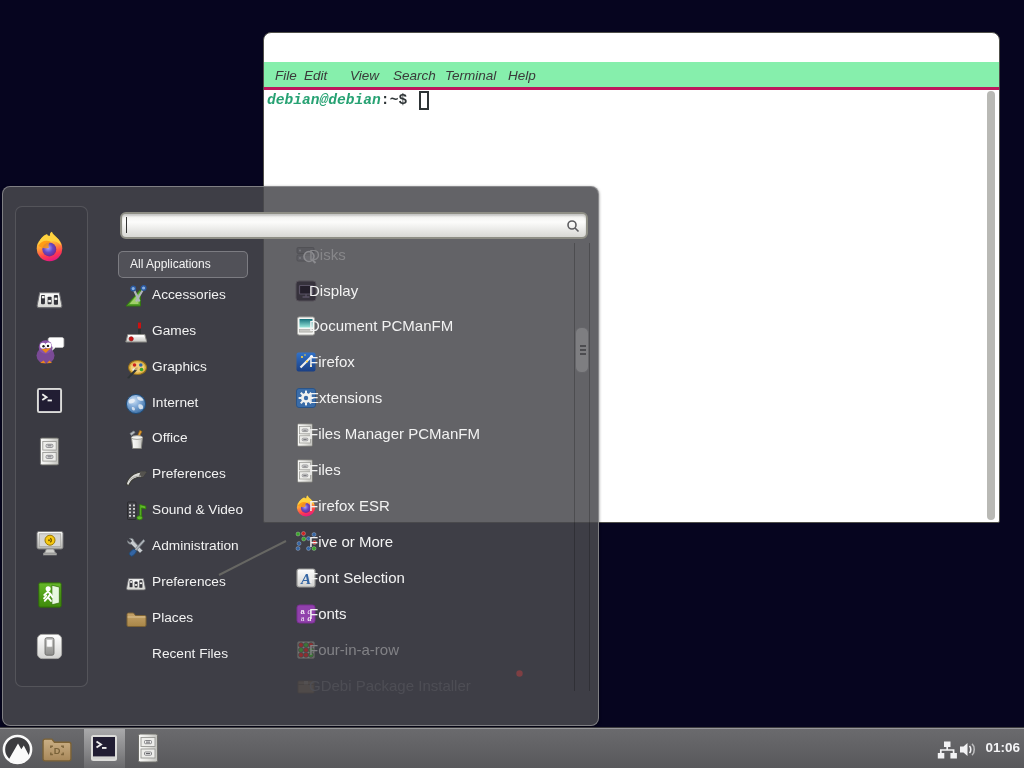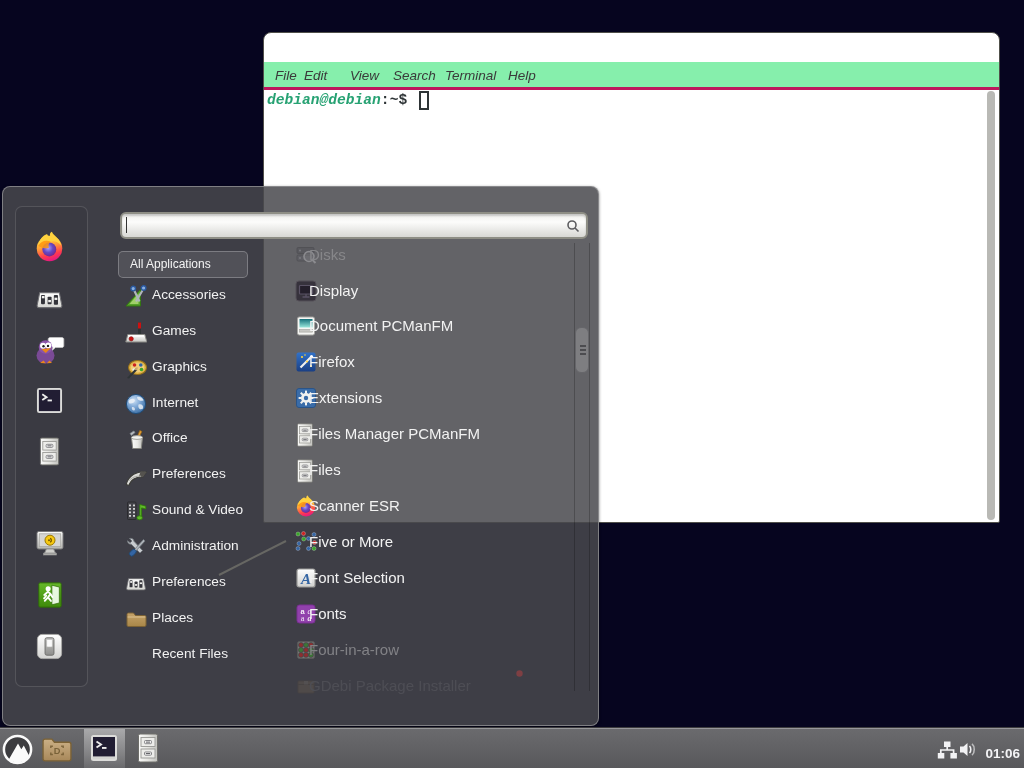--- a/index.html
+++ b/index.html
@@ -69,21 +69,21 @@
           border-left:1px solid rgba(0,0,0,0.22);
           border-right:1px solid rgba(0,0,0,0.22); }
   #menuthumb { position:absolute; left:572px; top:140px; width:14px; height:46px;
           background:#7e7e81; border-radius:6px; border:1px solid #66666a; }
 
   
   #taskbar { position:absolute; left:0; top:727px; width:1024px; height:41px;
           background:linear-gradient(#6b6b6e,#58585b);
           border-top:1px solid #3c3c3e;
           box-shadow:inset 0 1px 0 #97979a; }
-  #clock { position:absolute; right:4px; top:18px; font-size:13.5px;
+  #clock { position:absolute; right:4px; top:12px; font-size:13.5px;
           font-weight:bold; color:#f4f4f6; }
 </style>
 </head>
 <body>
 
 <div id="term">
   <div class="menubar">
     <span style="left:11px">File</span>
     <span style="left:40px">Edit</span>
     <span style="left:86px">View</span>
@@ -399,21 +399,21 @@
               <stop offset="0%" stop-color="#aa9fff"></stop>
               <stop offset="55%" stop-color="#6549c3"></stop>
               <stop offset="100%" stop-color="#722a91"></stop>
             </radialGradient>
           </defs>
 <circle cx="16" cy="18" r="13.2" fill="url(#ffo22)"></circle>
 <circle cx="15.8" cy="19" r="7.2" fill="url(#ffp22)"></circle>
 <path d="M4.5 15 C5.5 9 9 4.8 13.5 3.2 C14 5 15.2 5.6 16.6 5 C16 2.8 17 1.2 18.5 0.8 C19.5 3.4 21.5 4.8 23.5 6.6 C26 8.9 27.6 11.8 27.8 15 C24.8 10.8 20.3 10 17.2 11.2 C12 8.8 7.5 10.8 4.5 15 Z" fill="#ffd23e"></path>
 <path d="M4.5 15 C7.5 10.8 12 8.8 17.2 11.2 C15 13 14.4 15.2 15.4 17.2 C11 18.4 7 17.4 4.6 15.6 Z" fill="#ff980e" opacity="0.85"></path>
 </svg>
-        <span class="txt">Scanner ESR</span>
+        <span class="txt">Firefox ESR</span>
       </div>
 <div class="app" style="top:337px">
         <svg width="22" height="22" viewBox="0 0 22 22">
           <circle cx="3" cy="3" r="2" fill="#3aa62a" stroke="rgba(255,255,255,0.5)" stroke-width="0.5"></circle>
           <circle cx="8.5" cy="2.5" r="2" fill="#cc2222" stroke="rgba(255,255,255,0.5)" stroke-width="0.5"></circle>
           <circle cx="19" cy="3.5" r="2" fill="#3465a4" stroke="rgba(255,255,255,0.5)" stroke-width="0.5"></circle>
           <circle cx="8.7" cy="8" r="2" fill="#3aa62a" stroke="rgba(255,255,255,0.5)" stroke-width="0.5"></circle>
           <circle cx="13.5" cy="7.5" r="2" fill="#3465a4" stroke="rgba(255,255,255,0.5)" stroke-width="0.5"></circle>
           <circle cx="4" cy="12.5" r="2" fill="#3465a4" stroke="rgba(255,255,255,0.5)" stroke-width="0.5"></circle>
           <circle cx="19.5" cy="11.5" r="2" fill="#cc2222" stroke="rgba(255,255,255,0.5)" stroke-width="0.5"></circle>

